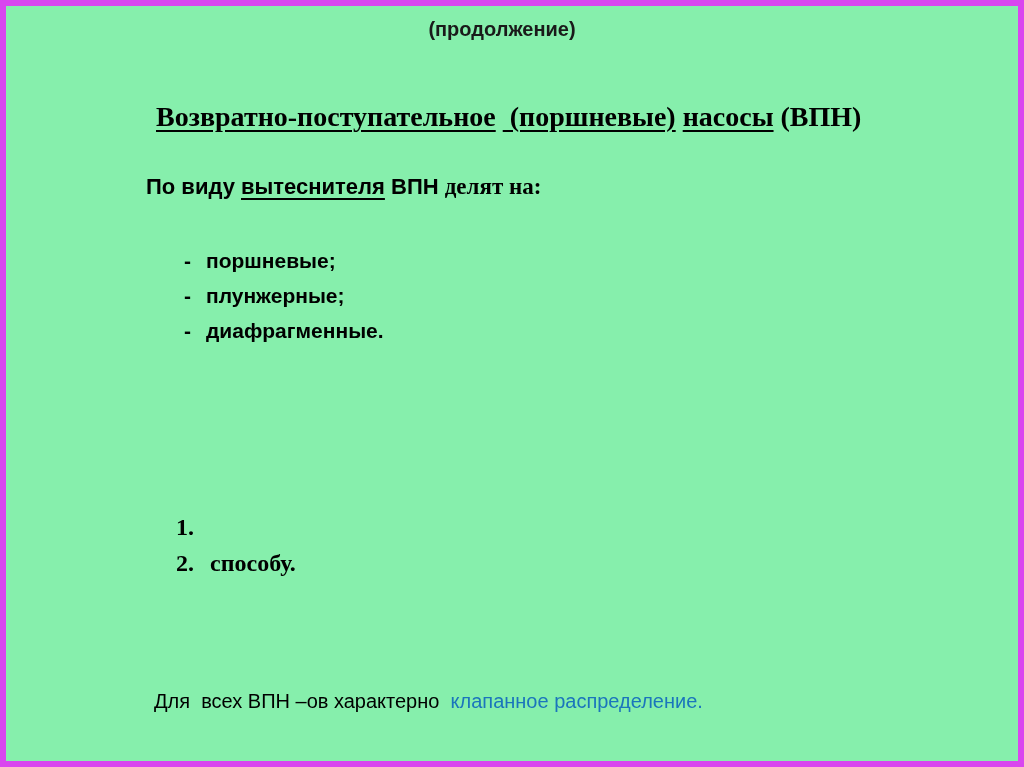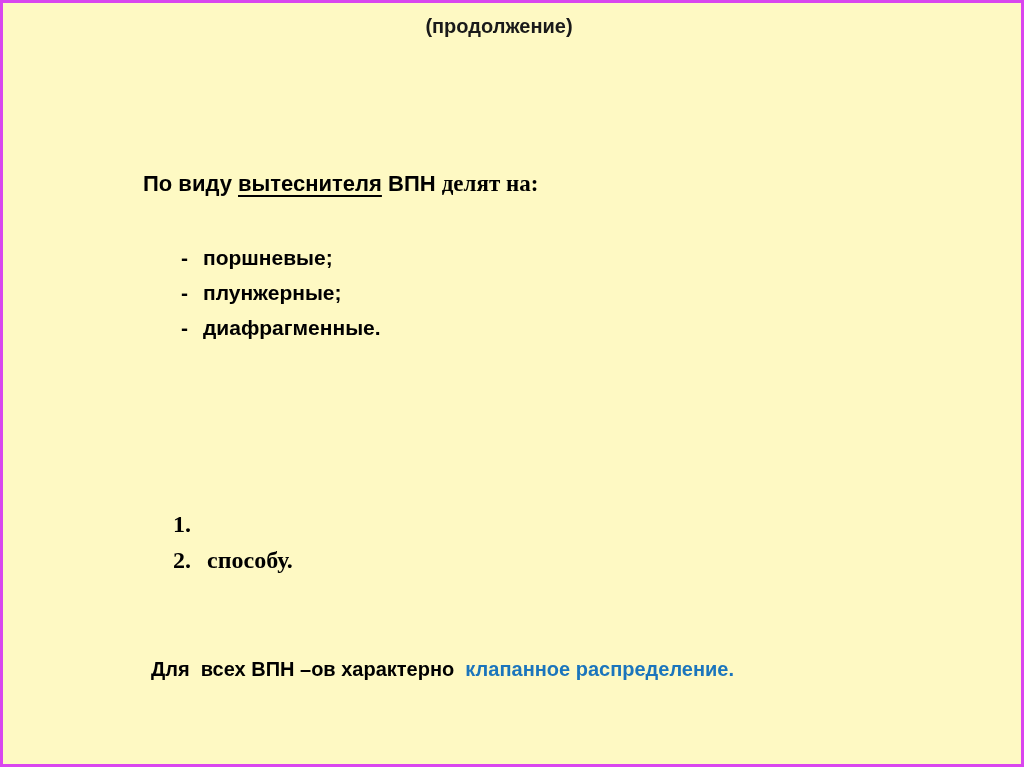--- a/index.html
+++ b/index.html
@@ -8,23 +8,23 @@
     height: 767px;
     background: #ffffff;
     position: relative;
     overflow: hidden;
     font-family: "Liberation Sans", sans-serif;
     color: #000000;
   }
   .slide {
     position: absolute;
     inset: 0;
-    border: 3px solid #d946ef;
+    border: 6px solid #d946ef;
     box-sizing: border-box;
-    background: #fef9c3;
+    background: #86efac;
   }
   .header {
     position: absolute;
     top: 12px;
     left: 0;
     width: 992px;
     text-align: center;
     font-weight: bold;
     font-size: 20px;
     color: #1a1a1a;
@@ -71,35 +71,36 @@
     top: 503px;
     left: 170px;
     font-family: "Liberation Serif", serif;
     font-weight: bold;
     font-size: 24px;
   }
   .num-item { display: flex; line-height: 36px; }
   .num-item .num { width: 34px; flex: none; }
   .footer {
     position: absolute;
-    top: 655px;
+    top: 684px;
     left: 148px;
-    font-weight: bold;
+    font-weight: normal;
     font-size: 20px;
     white-space: pre;
     color: #000000;
   }
 </style>
 </head>
 <body>
 
 <div class="slide">
 
   <div class="header">(продолжение)</div>
 
+  <div class="title"><span class="u">Возвратно-поступательное</span><span> </span><span class="u"> (поршневые)</span><span> </span><span class="u">насосы</span><span> (ВПН)</span></div>
 
   <div class="line" id="line-by-type"><span>По виду </span><span class="u">вытеснителя</span><span> ВПН </span><span class="serif">делят на:</span></div>
 
   <div class="dash-list">
     <div class="dash-item">
       <span class="dash">-</span>
       <span>поршневые;</span>
     </div>
     <div class="dash-item">
       <span class="dash">-</span>

